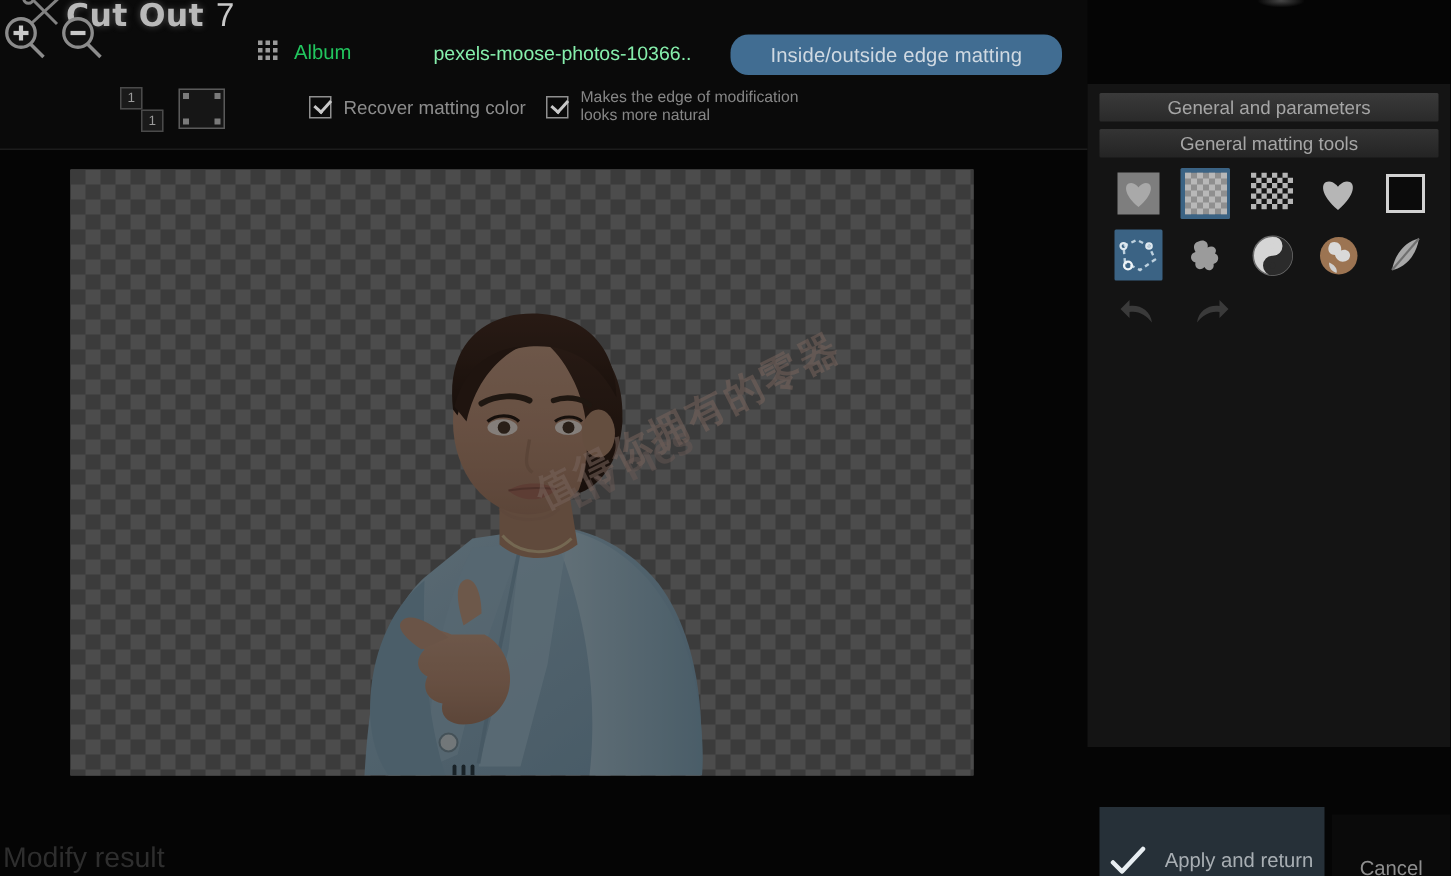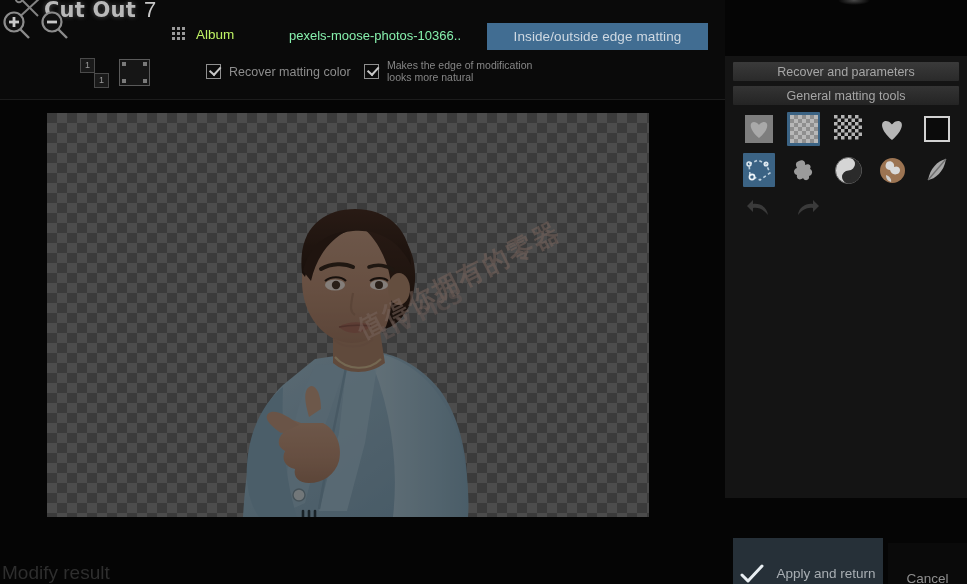--- a/index.html
+++ b/index.html
@@ -47,33 +47,33 @@
 
   .album-group {
     position: absolute; left: 172px; top: 27px;
     display: flex; align-items: center; gap: 9px;
   }
   .album-icon { width: 15px; height: 15px; position: relative; }
   .album-icon i {
     position: absolute; width: 3px; height: 3px;
     background: #9a9a9a; display: block;
   }
-  .album-label { font-size: 13.5px; color: #bef264; }
+  .album-label { font-size: 13.5px; color: #22c55e; }
 
   .filename {
     position: absolute; left: 289px; top: 28px;
     font-size: 13px; color: #86efac;
     white-space: nowrap;
   }
 
   .matting-btn {
     position: absolute; left: 487px; top: 23px;
     width: 221px; height: 27px;
     background: #416d92;
-    border: none; border-radius: 0;
+    border: none; border-radius: 12px;
     color: #cfd9e2; font-size: 13.5px;
     font-family: "Liberation Sans", sans-serif;
     cursor: pointer;
     display: flex; align-items: center; justify-content: center;
     letter-spacing: .1px;
   }
 
   
   .toolrow {
     position: absolute; left: 0; top: 56px;
@@ -403,21 +403,21 @@
     </svg>
 
     <div class="wm">值得你拥有的零器</div>
     <div class="wm2">LIV PICS</div>
 
     <div class="canvas-dim"></div>
   </div>
 
   <div class="rpanel">
 
-    <div class="panel-strip">Recover and parameters</div>
+    <div class="panel-strip">General and parameters</div>
     <div class="panel-strip second">General matting tools</div>
 
     <div class="tool-grid">
 
       <div class="tool-row">
         <div class="tool-cell">
           <svg width="30" height="30" viewBox="0 0 30 30">
             <rect x="1" y="1" width="28" height="28" fill="#7e7e7e"></rect>
             <path d="M15 24 C5 16 5 8 10 8 C13 8 15 11 15 11 C15 11 17 8 20 8 C25 8 25 16 15 24 Z" fill="#a9a9a9"></path>
           </svg>

